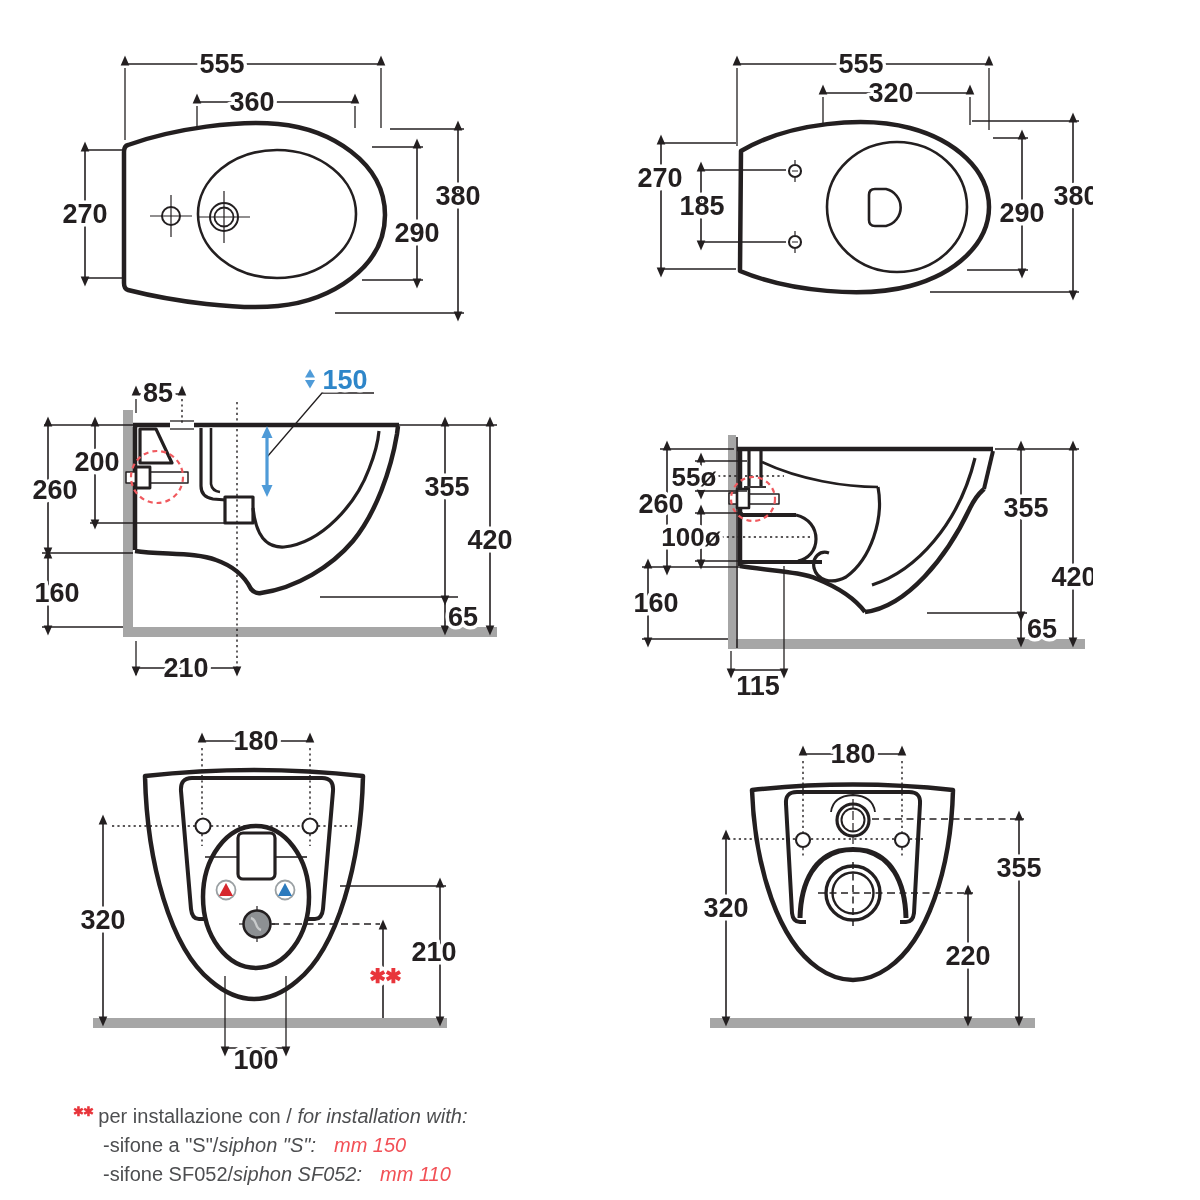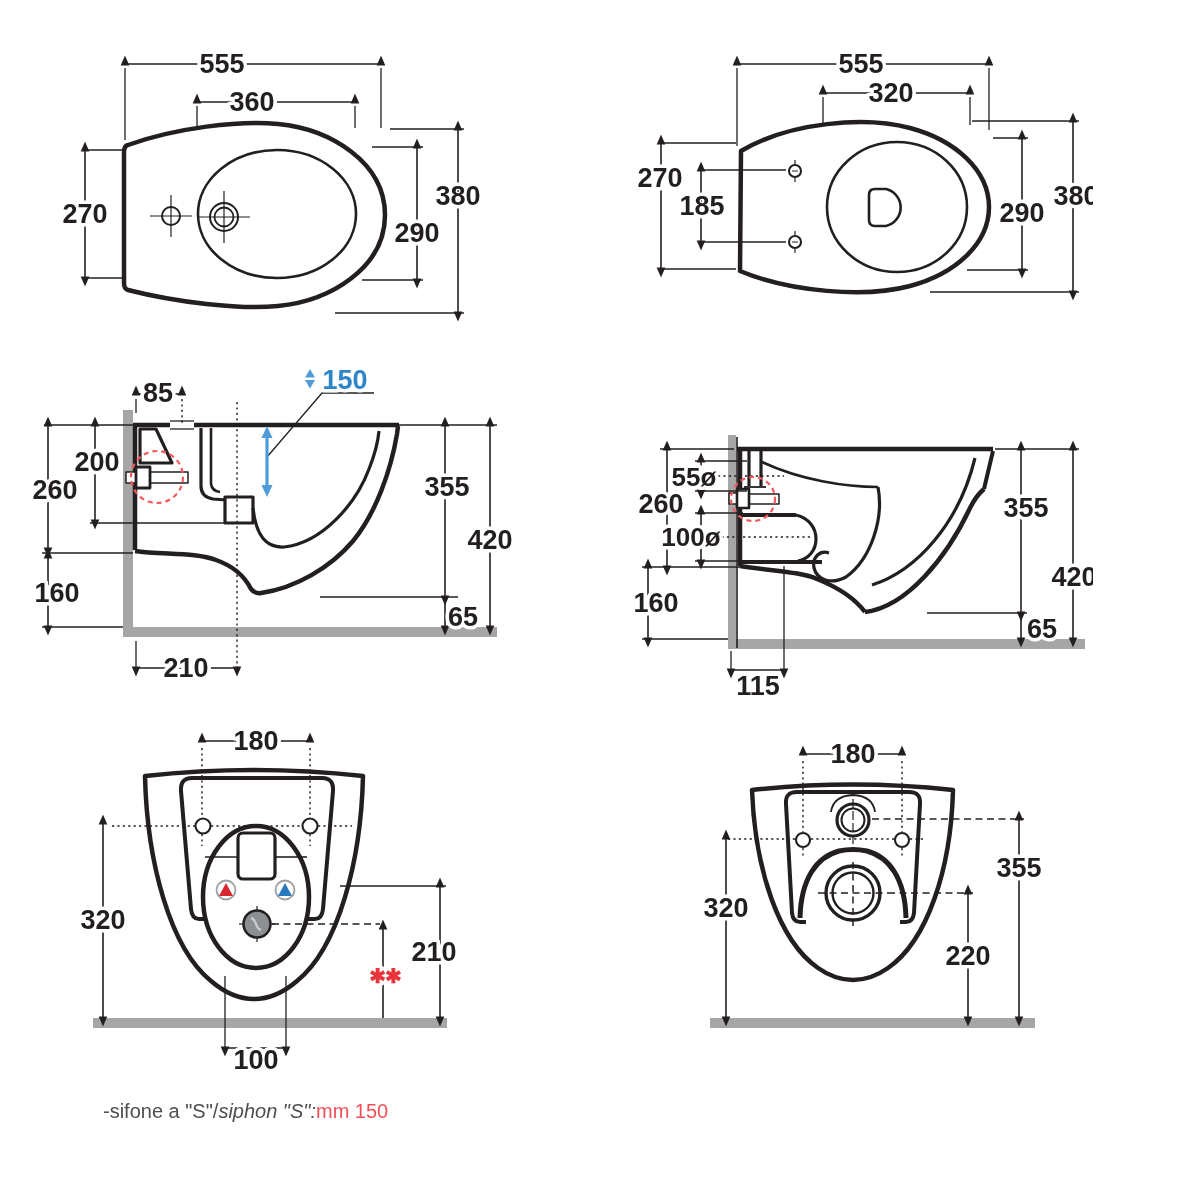--- a/index.html
+++ b/index.html
@@ -20,21 +20,21 @@
   .redmark{font-size:20px;fill:#e8353b;letter-spacing:-1px;}
   .arr{fill:#231f20;stroke:none;}
   .barr{fill:#4f9bd8;stroke:none;}
   .bln{stroke:#4f9bd8;stroke-width:3.2;fill:none;}
   .redc{stroke:#f05a5f;stroke-width:2.2;fill:none;stroke-dasharray:5,4;}
   .holec{fill:#ffffff;stroke:#231f20;stroke-width:2.1;}
   .tric{fill:#ffffff;stroke:#9aa0a3;stroke-width:1.8;}
   .footnote{position:absolute;left:73px;top:1097px;font-size:20px;color:#4d4e50;line-height:29px;white-space:nowrap;}
   .fn-mark{color:#e8353b;font-size:13px;vertical-align:7px;letter-spacing:-1px;font-weight:700;}
   .fn-indent{margin-left:30px;}
-  .fn-red{color:#f25056;}
+  .fn-red{color:#f25056;margin-left:18px;font-style:italic;}
 </style>
 </head>
 <body>
 
 <div id="sheet">
 <svg width="1200" height="1200" viewBox="0 0 1200 1200">
   <defs>
     <path id="au" d="M0,-8.5 L4.3,1.5 L-4.3,1.5 Z"></path>
     <path id="ad" d="M0,8.5 L4.3,-1.5 L-4.3,-1.5 Z"></path>
     <pattern id="hatch" patternUnits="userSpaceOnUse" width="5" height="5" patternTransform="rotate(45)">
@@ -382,17 +382,25 @@
           <use href="#ad" class="arr" x="968" y="1018"></use>
       <text class="dim" x="853" y="763">180</text>
       <text class="dim" x="726" y="917">320</text>
       <text class="dim" x="1019" y="877">355</text>
       <text class="dim" x="968" y="965">220</text>
     </g>
   </g>
 </svg>
 
 <div class="footnote">
+  <div class="fn-line">
+    <span class="fn-mark">✱✱</span>
+    <span>per installazione con /</span>
+    <i>for installation with:</i>
+  </div>
   <div class="fn-line fn-indent">
     <span>-sifone a "S"/</span><i>siphon "S":</i><span class="fn-red">mm 150</span>
   </div>
+  <div class="fn-line fn-indent">
+    <span>-sifone SF052/</span><i>siphon SF052:</i><span class="fn-red">mm 110</span>
+  </div>
 </div>
 </div>
 
 </body></html>

